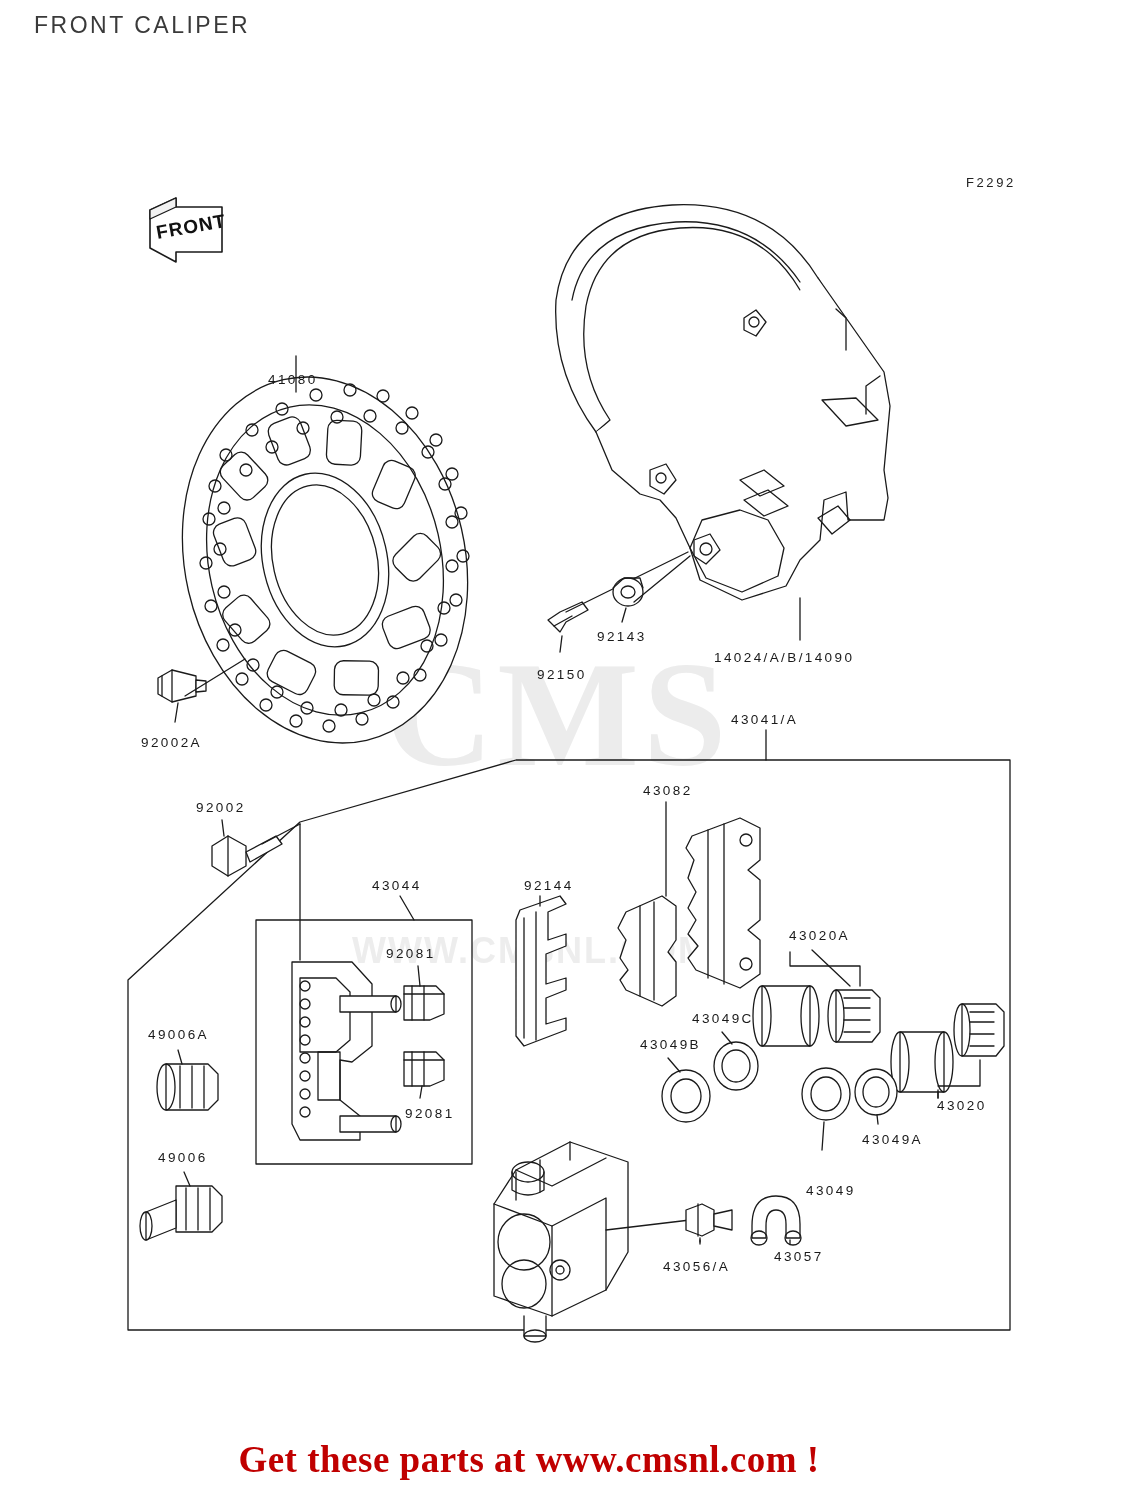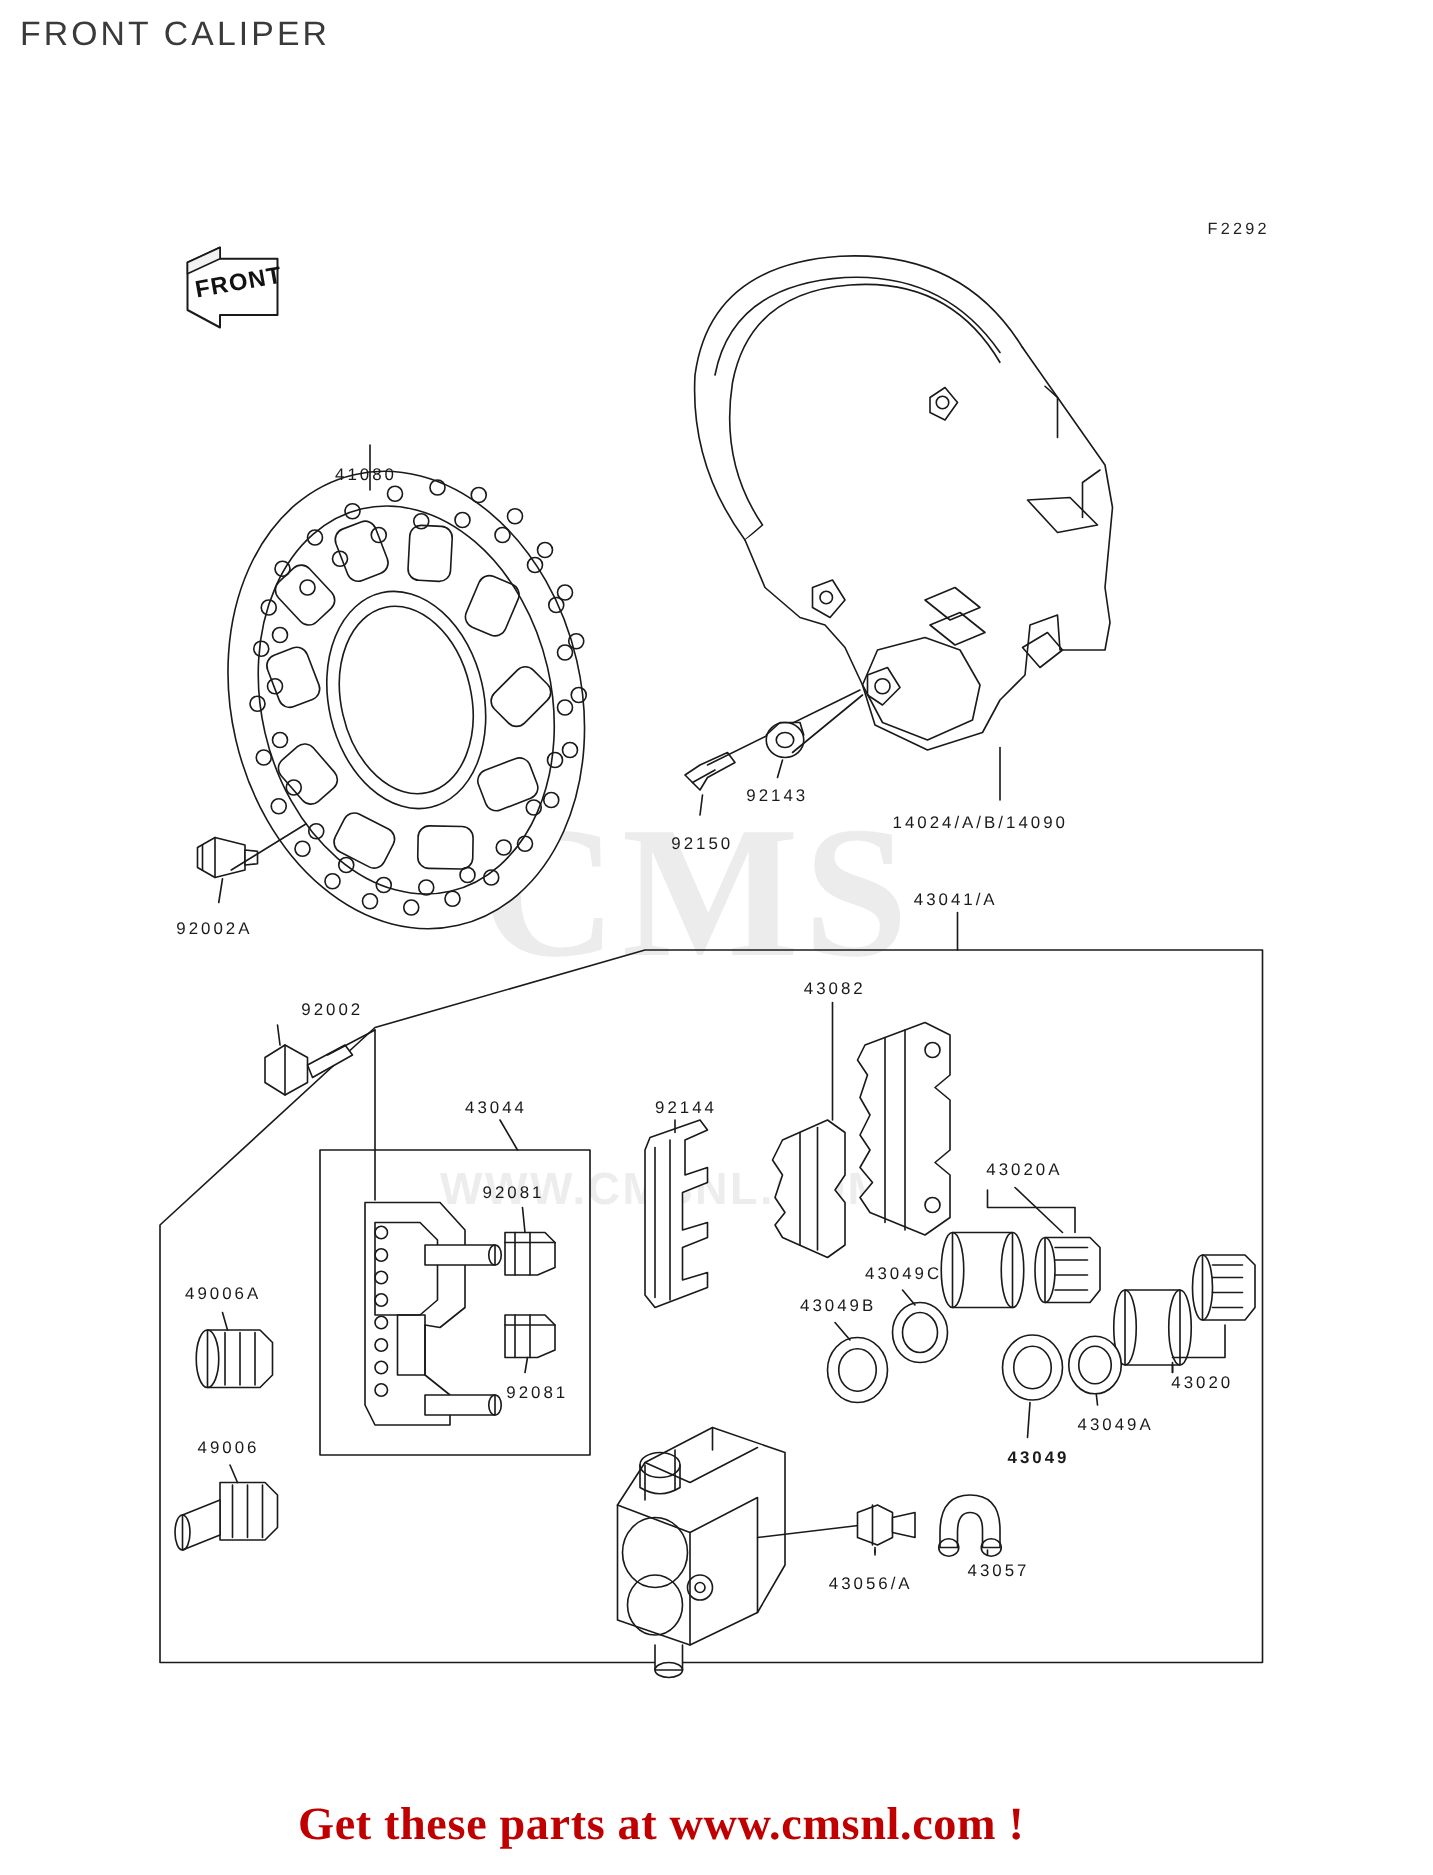--- a/index.html
+++ b/index.html
@@ -15,23 +15,23 @@
     color: #1a1a1a;
     overflow: hidden;
   }
   #page {
     position: relative;
     width: 1146px;
     height: 1500px;
   }
   #page-title {
     position: absolute;
-    left: 16px;
+    left: 34px;
     top: 12px;
-    font-size: 27px;
+    font-size: 23px;
     letter-spacing: 2.5px;
     color: #3a3a3a;
     font-weight: 400;
   }
   #sheet-code {
     position: absolute;
     left: 966px;
     top: 175px;
     font-size: 13px;
     letter-spacing: 2.6px;
@@ -410,30 +410,30 @@
     <div class="txt">FRONT</div>
   </div>
 
   <div class="label" id="lbl-41080" style="left:268px; top:340px;margin-top:32px;">41080</div>
   <div class="label" id="lbl-92002A" style="left:141px; top:735px;">92002A</div>
   <div class="label" id="lbl-92150" style="left:537px; top:667px;">92150</div>
   <div class="label" id="lbl-92143" style="left:597px; top:629px;">92143</div>
   <div class="label" id="lbl-14024" style="left:714px; top:650px;">14024/A/B/14090</div>
   <div class="label" id="lbl-43041" style="left:731px; top:712px;">43041/A</div>
   <div class="label" id="lbl-43082" style="left:643px; top:783px;">43082</div>
-  <div class="label" id="lbl-92002" style="left:196px; top:800px;margin-left:45px;">92002</div>
+  <div class="label" id="lbl-92002" style="left:196px; top:800px;">92002</div>
   <div class="label" id="lbl-43044" style="left:372px; top:878px;text-align:right;">43044</div>
   <div class="label" id="lbl-92144" style="left:524px; top:878px;">92144</div>
   <div class="label" id="lbl-92081a" style="left:386px; top:946px;">92081</div>
   <div class="label" id="lbl-92081b" style="left:405px; top:1106px;">92081</div>
   <div class="label" id="lbl-43020A" style="left:789px; top:928px;">43020A</div>
   <div class="label" id="lbl-43020" style="left:937px; top:1098px;text-align:center;">43020</div>
   <div class="label" id="lbl-43049C" style="left:692px; top:1011px;">43049C</div>
   <div class="label" id="lbl-43049B" style="left:640px; top:1037px;">43049B</div>
   <div class="label" id="lbl-43049A" style="left:862px; top:1132px;">43049A</div>
-  <div class="label" id="lbl-43049" style="left:806px; top:1158px;font-weight:bold;">43049</div>
+  <div class="label" id="lbl-43049" style="left:806px; top:1183px;">43049</div>
   <div class="label" id="lbl-49006A" style="left:148px; top:1027px;">49006A</div>
   <div class="label" id="lbl-49006" style="left:158px; top:1150px;">49006</div>
   <div class="label" id="lbl-43056" style="left:663px; top:1249px;margin-top:10px;">43056/A</div>
   <div class="label" id="lbl-43057" style="left:774px; top:1249px;">43057</div>
 
   <div id="footer">Get these parts at www.cmsnl.com !</div>
 </div>
 
 </body></html>

